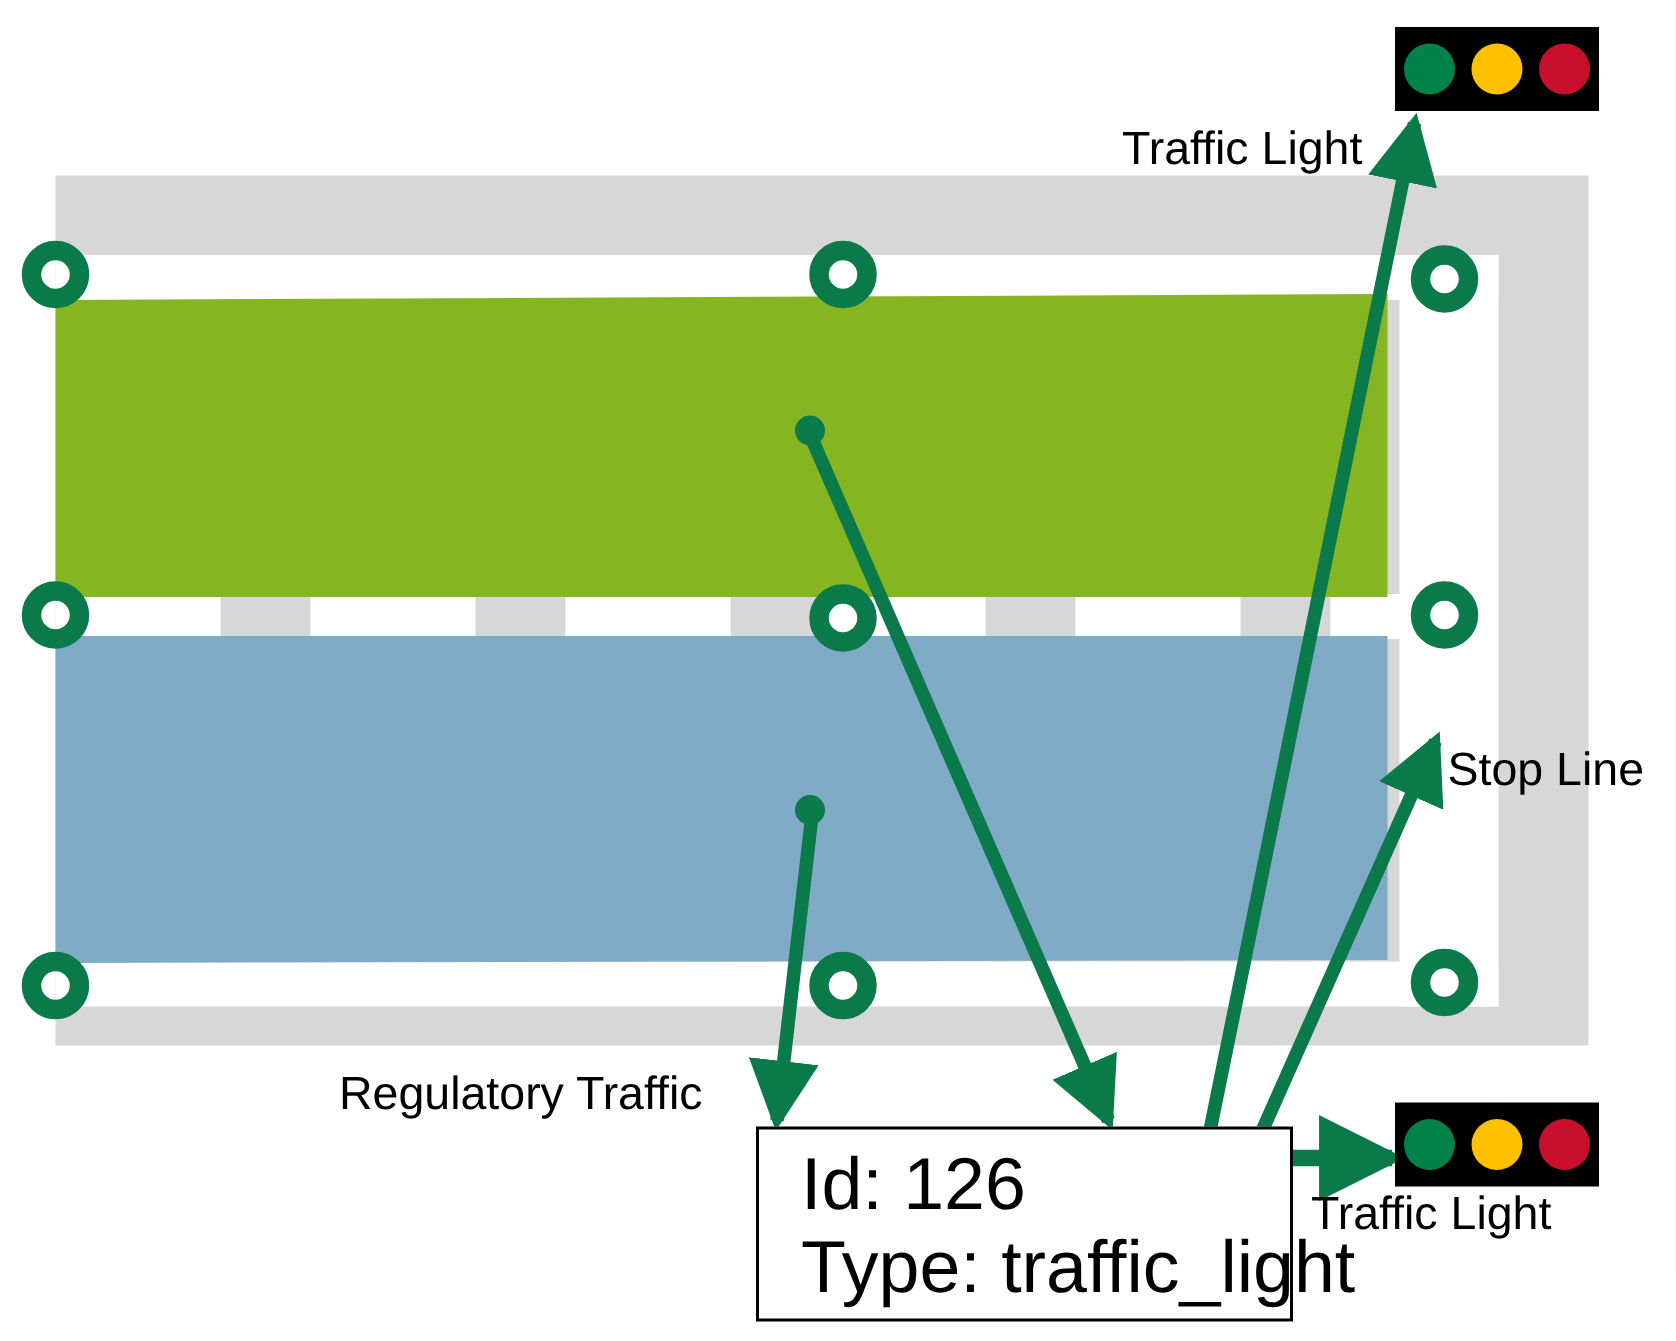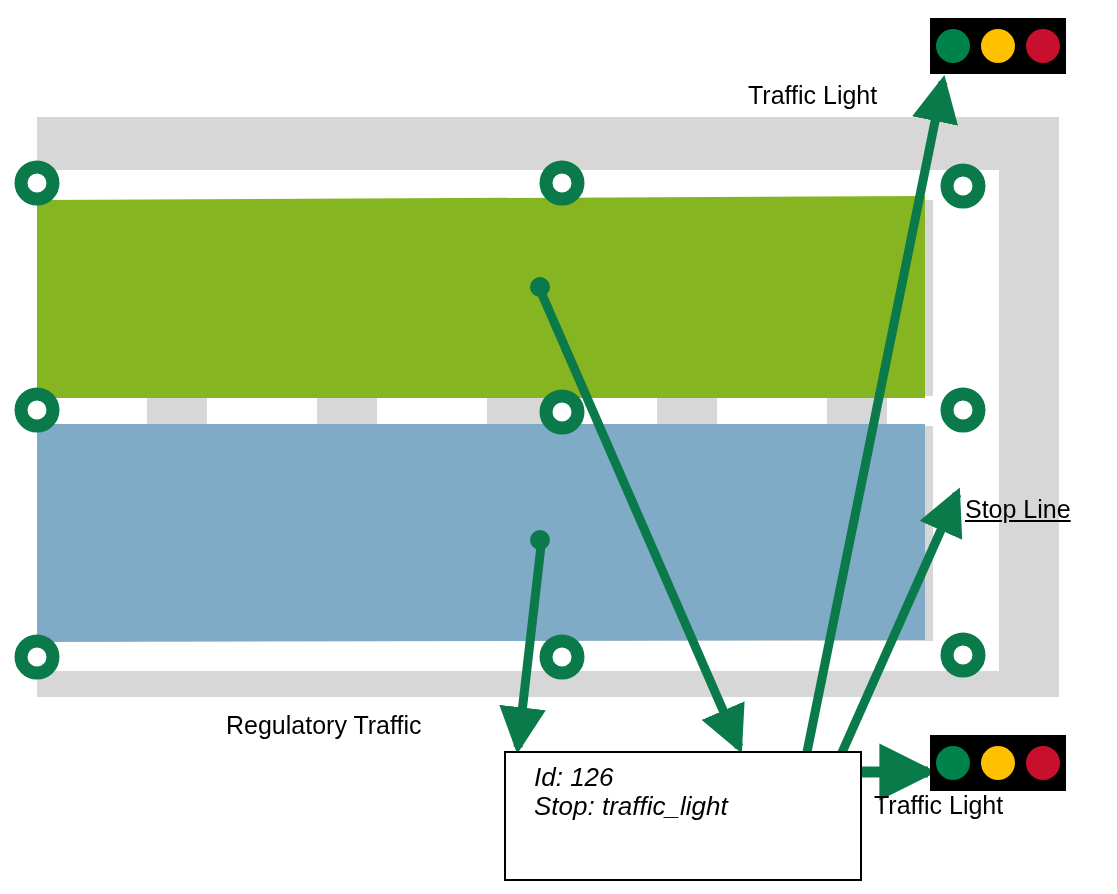--- a/index.html
+++ b/index.html
@@ -25,29 +25,28 @@
     height: 894px;
   }
   .lbl {
     position: absolute;
     font-family: "Liberation Sans", sans-serif;
     color: #000000;
     white-space: nowrap;
     line-height: 1;
   }
   .lbl-anno {
-    font-size: 25px;
+    font-size: 31px;
   }
   .box-text {
-    font-size: 26px;
+    font-size: 49px;
     color: #000;
     font-family: "Liberation Sans", sans-serif;
     white-space: nowrap;
     line-height: 1.12;
-    font-style: italic;
   }
   .infobox {
     position: absolute;
     background: #ffffff;
     border: 2px solid #000000;
     box-sizing: border-box;
     padding: 10px 18px 12px 28px;
   }
   .tlight {
     position: absolute;
@@ -132,24 +131,24 @@
   </div>
 
   <div class="tlight" style="left:930px; top:735px; width:136px; height:56px;">
     <span class="bulb" style="width:34px;height:34px;background:#00834b;"></span>
     <span class="bulb" style="width:34px;height:34px;background:#ffc000;"></span>
     <span class="bulb" style="width:34px;height:34px;background:#c8102e;"></span>
   </div>
 
   <div class="lbl lbl-anno" style="left:748px; top:83px;">Traffic Light</div>
 
-  <div class="lbl lbl-anno" style="left:965px; top:497px;text-decoration:underline;">Stop Line</div>
+  <div class="lbl lbl-anno" style="left:965px; top:497px;">Stop Line</div>
 
   <div class="lbl lbl-anno" style="left:226px; top:713px;">Regulatory Traffic</div>
 
   <div class="lbl lbl-anno" style="left:874px; top:793px;">Traffic Light</div>
 
   <div class="infobox" style="left:504px; top:751px; width:358px; height:130px;">
     <div class="box-text">Id: 126</div>
-    <div class="box-text">Stop: traffic_light</div>
+    <div class="box-text">Type: traffic_light</div>
   </div>
 
 </div>
 
 </body></html>

